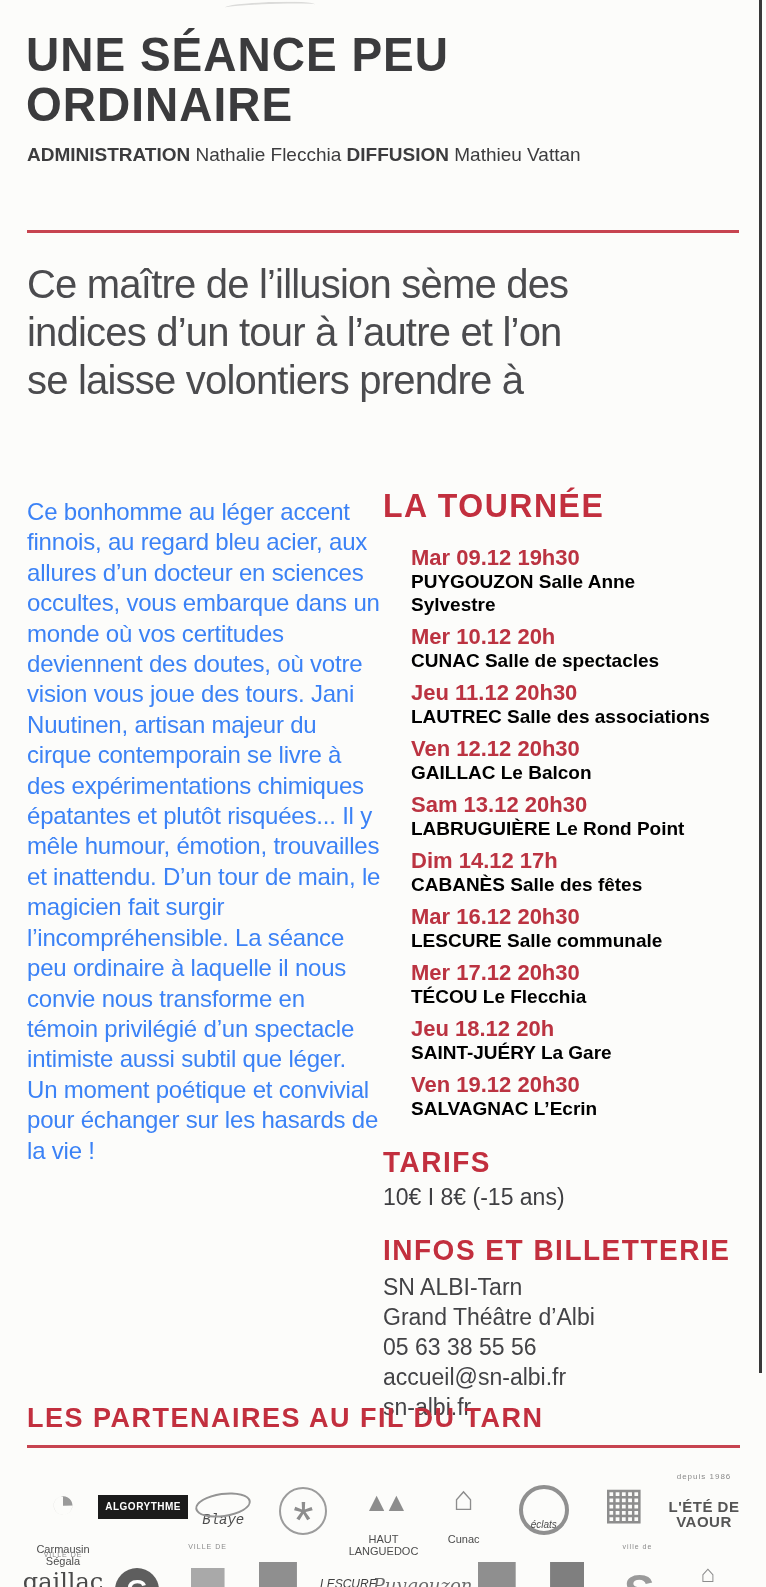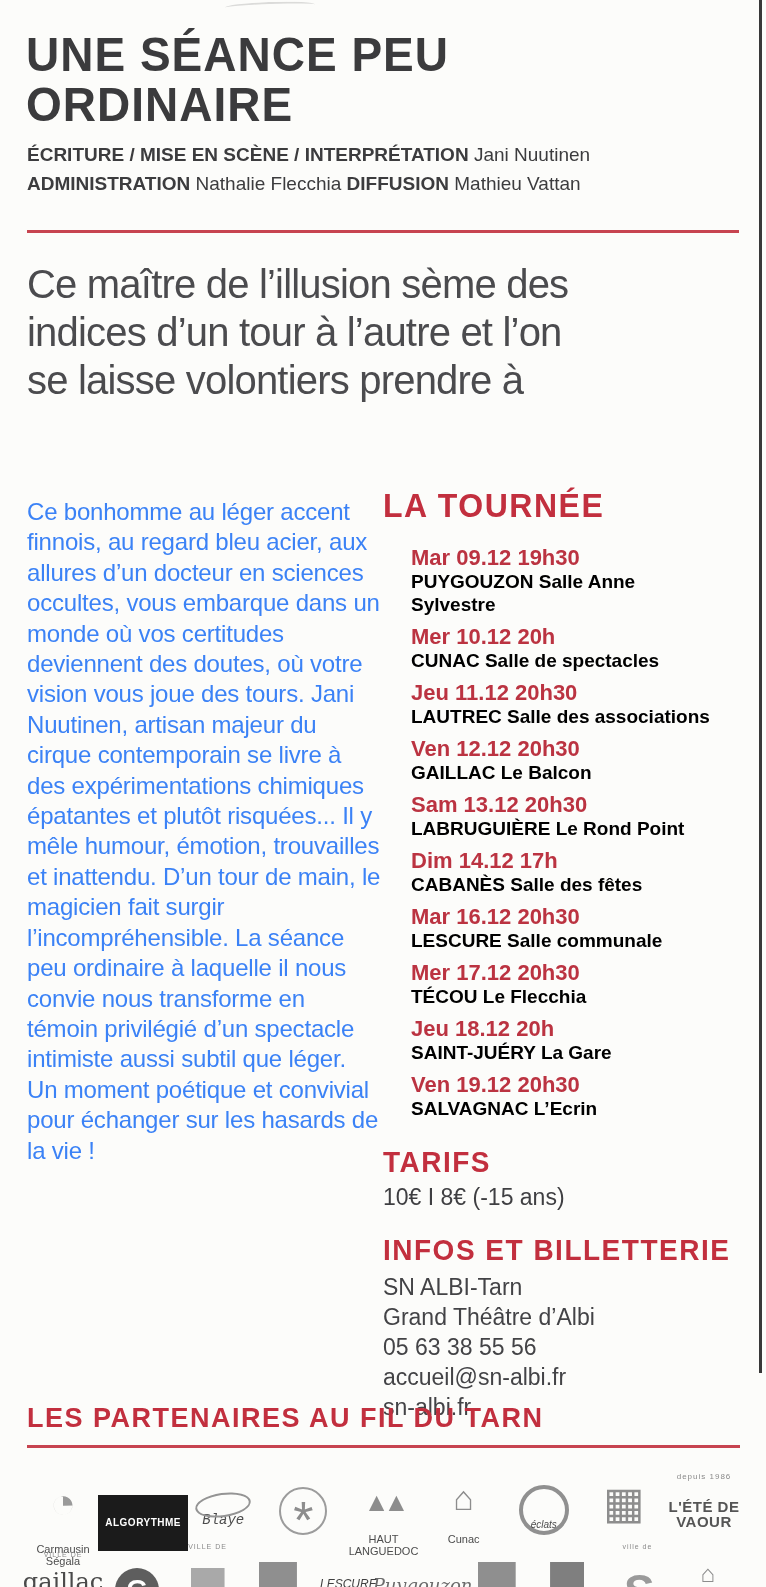--- a/index.html
+++ b/index.html
@@ -67,21 +67,21 @@
   .logo-row { position:absolute; left:24px; width:719px; display:flex; justify-content:space-between; align-items:flex-start; }
   .logo-row-1 { top:1462px; }
   .logo-row-2 { top:1543px; }
   .logo { display:flex; flex-direction:column; align-items:center; gap:18px; width:78px; filter:grayscale(1); }
   .logo-sub { font-size:7px; letter-spacing:1px; color:#8a8a8a; min-height:1px; text-align:center; }
   .logo-icon { display:flex; align-items:center; justify-content:center; color:#8d8d8d; font-size:34px; line-height:1; }
   .logo-caption { font-size:11px; line-height:12px; text-align:center; color:#4c4c4e; }
 
   .icon-pie-circle .logo-icon::before { content:"◔"; font-size:44px; color:#9a9a9a; }
   .icon-black-banner { padding-top:14px; }
-  .icon-black-banner .logo-caption { background:#1b1b1b; color:#fff; font-weight:700; font-size:10px; letter-spacing:.5px; padding:22px 7px; }
+  .icon-black-banner .logo-caption { background:#1b1b1b; color:#fff; font-weight:700; font-size:10px; letter-spacing:.5px; padding:6px 7px; }
   .icon-script-swoosh { padding-top:12px; }
   .icon-script-swoosh .logo-icon { width:56px; height:24px; border:2px solid #949494; border-radius:50%; transform:rotate(-8deg); }
   .icon-script-swoosh .logo-caption { font-family:Liberation Mono, monospace; font-style:italic; font-size:14px; margin-top:-21px; }
   .icon-windmill-stamp { padding-top:6px; }
   .icon-windmill-stamp .logo-icon { width:48px; height:48px; border:2px solid #9c9c9c; border-radius:50%; }
   .icon-windmill-stamp .logo-icon::before { content:"*"; font-size:52px; margin-top:18px; color:#8d8d8d; }
   .icon-trees { padding-top:8px; }
   .icon-trees .logo-icon::before { content:"▲▲"; font-size:26px; letter-spacing:-6px; color:#8d8d8d; }
   .icon-church-grapes .logo-icon::before { content:"⌂"; font-size:34px; }
   .icon-round-script { padding-top:4px; }
@@ -118,24 +118,20 @@
   <div class="scan-line"></div>
   <div class="scan-speck"></div>
 
   <header class="title">
     <div class="title-line">UNE SÉANCE PEU</div>
     <div class="title-line">ORDINAIRE</div>
   </header>
 
   <div class="credits">
     <p class="credits-line">
-      <span class="b">ÉCRITURE / MISE EN SCÈNE / INTERPRÉTATION</span>
-      <span>Jani Nuutinen</span>
-    </p>
-    <p class="credits-line">
       <span class="b">ADMINISTRATION</span>
       <span>Nathalie Flecchia</span>
       <span class="b">DIFFUSION</span>
       <span>Mathieu Vattan</span>
     </p>
   </div>
 
   <hr class="rule rule-top">
 
   <section class="quote">

